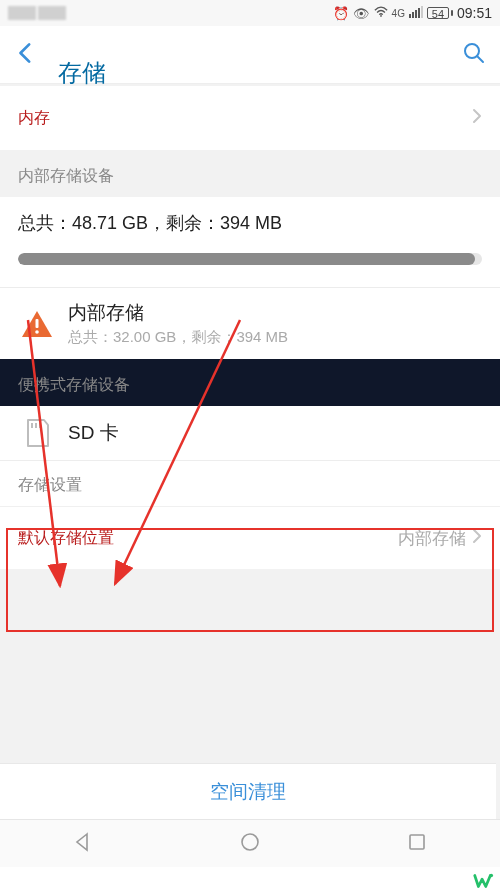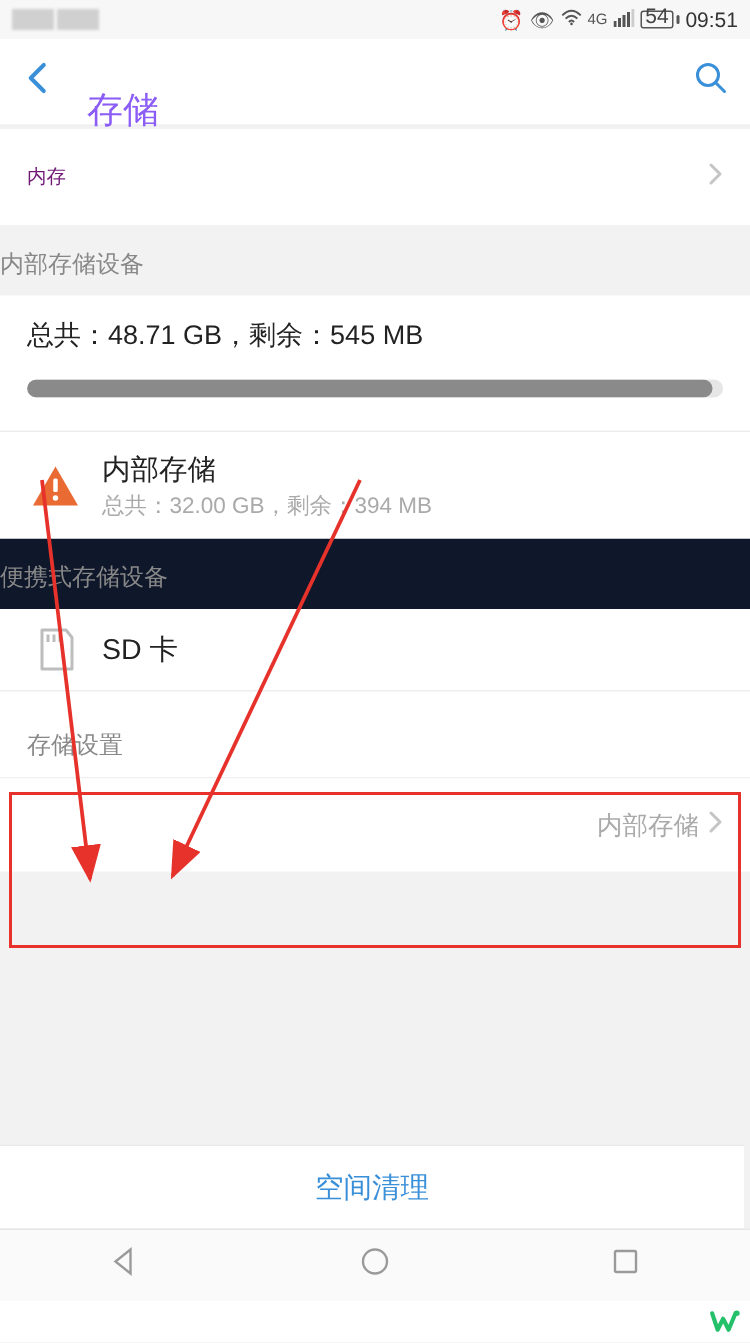--- a/index.html
+++ b/index.html
@@ -19,51 +19,51 @@
     justify-content: space-between;
     padding: 0 8px;
     font-size: 13px;
     color: #444;
   }
   .status-left { width: 60px; height: 14px; display:flex; gap:2px; }
   .status-left .blur { width: 28px; height: 14px; background: #d0d0d0; filter: blur(1px); }
   .status-right { display: flex; align-items: center; gap: 4px; }
   .status-right .ico { font-size: 13px; color: #555; }
   .batt { display:inline-flex; align-items:center; gap:2px; }
-  .batt-body { width: 22px; height: 12px; border:1px solid #555; border-radius:2px; position:relative; display:inline-flex; align-items:flex-end; justify-content:center; font-size:14px; }
+  .batt-body { width: 22px; height: 12px; border:1px solid #555; border-radius:2px; position:relative; display:inline-flex; align-items:flex-start; justify-content:center; font-size:11px; }
   .batt-tip { width:2px; height:6px; background:#555; border-radius:1px; }
   .header {
     height: 58px;
     background: #fff;
     display: flex;
     align-items: center;
     padding: 0 14px;
     gap: 18px;
     border-bottom: 1px solid #eee;
   }
   .header .back svg { width: 26px; height: 26px; }
-  .header .title { font-size: 24px; color: #8b5cf6; flex: 1; font-weight: 500; margin-top: 36px; }
+  .header .title { font-size: 24px; color: #0369a1; flex: 1; font-weight: 500; margin-top: 36px; }
   .header .search svg { width: 24px; height: 24px; }
 
   .row {
     background: #fff;
     display: flex;
     align-items: center;
     padding: 0 18px;
     position: relative;
   }
-  .row .label { font-size: 13px; color: #701a75; }
+  .row .label { font-size: 16px; color: #b91c1c; }
   .row .value { font-size: 17px; color: #aaa; margin-left: auto; margin-right: 6px; }
   .row .chev { color: #c5c5c5; }
   .row .chev svg { width: 10px; height: 16px; }
 
   .row-memory { height: 64px; margin-top: 2px; }
 
   .section-header {
-    padding: 16px 0 10px;
+    padding: 16px 18px 10px;
     font-size: 16px;
     color: #888;
   }
 
   .summary-block { background:#fff; padding: 14px 18px 22px; position:relative; }
   .summary-text { font-size: 18px; color:#222; }
   .bar-track {
     margin-top: 18px;
     height: 12px;
     background: #e6e6e6;
@@ -80,21 +80,21 @@
 
   .storage-row { background:#fff; display:flex; align-items:center; padding: 12px 18px; position:relative; }
   .storage-icon { width: 38px; display:flex; align-items:center; justify-content:center; }
   .storage-icon svg { width: 34px; height: 34px; }
   .sd-icon svg { width: 26px; height: 30px; }
   .storage-text { display:flex; flex-direction:column; margin-left: 12px; }
   .storage-text .name { font-size: 19px; color:#222; }
   .storage-text .sub { font-size: 15px; color:#aaa; margin-top: 2px; }
   .storage-row .chev { margin-left:auto; }
 
-  .settings-header { padding: 26px 18px 10px; font-size: 16px; color:#888; background:#fff; border-bottom:1px solid #f0f0f0; border-top:1px solid #ededed;}
+  .settings-header { padding: 14px 18px 10px; font-size: 16px; color:#888; background:#fff; border-bottom:1px solid #f0f0f0; border-top:1px solid #ededed;}
   .default-row { height: 62px; }
 
   .highlight-box {
     position: absolute;
     border: 2px solid #e6322b;
     pointer-events: none;
   }
   .highlight-storage-settings {
     left: 6px;
     top: 528px;
@@ -217,21 +217,21 @@
     <svg viewBox="0 0 10 16">
         <path d="M2 2 L8 8 L2 14" stroke="#c5c5c5" stroke-width="2" fill="none" stroke-linecap="round" stroke-linejoin="round"></path>
       </svg>
   </span>
 </div>
 
 <div class="section-header">内部存储设备</div>
 
 <div class="summary-block">
   <div class="summary-text">
-    <span>总共：</span><span>48.71 GB</span><span>，剩余：</span><span>545 MB</span>
+    <span>总共：</span><span>48.71 GB</span><span>，剩余：</span><span>394 MB</span>
   </div>
   <div class="bar-track">
     <div class="bar-fill"></div>
   </div>
 </div>
 <div class="sep"></div>
 
 <div class="storage-row">
   <span class="storage-icon">
     <svg viewBox="0 0 34 30">
@@ -268,20 +268,21 @@
   <span class="chev">
     <svg viewBox="0 0 10 16">
         <path d="M2 2 L8 8 L2 14" stroke="#c5c5c5" stroke-width="2" fill="none" stroke-linecap="round" stroke-linejoin="round"></path>
       </svg>
   </span>
 </div>
 
 <div class="settings-header">存储设置</div>
 
 <div class="row default-row">
+  <span class="label">默认存储位置</span>
   <span class="value">内部存储</span>
   <span class="chev">
     <svg viewBox="0 0 10 16">
         <path d="M2 2 L8 8 L2 14" stroke="#c5c5c5" stroke-width="2" fill="none" stroke-linecap="round" stroke-linejoin="round"></path>
       </svg>
   </span>
 </div>
 
 <div class="highlight-box highlight-storage-settings"></div>
 

